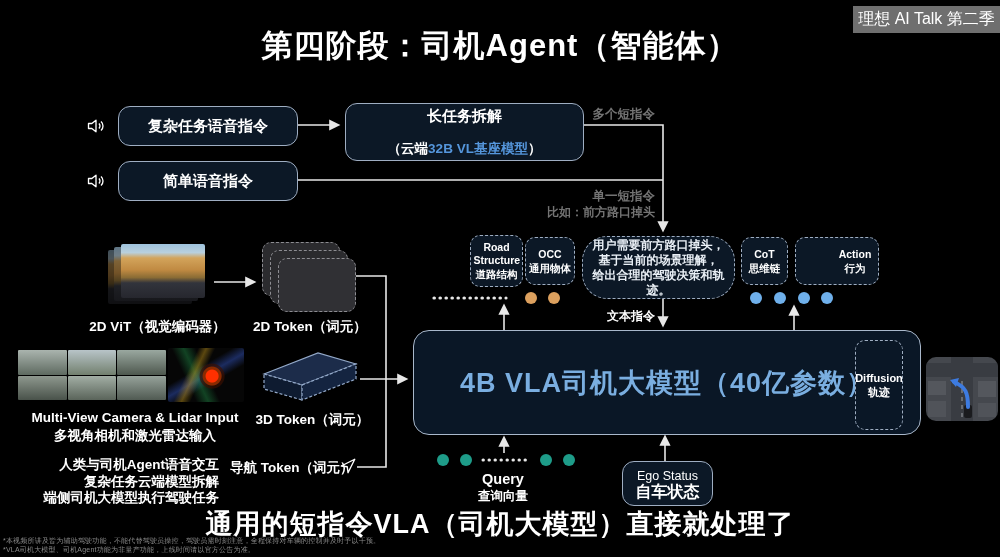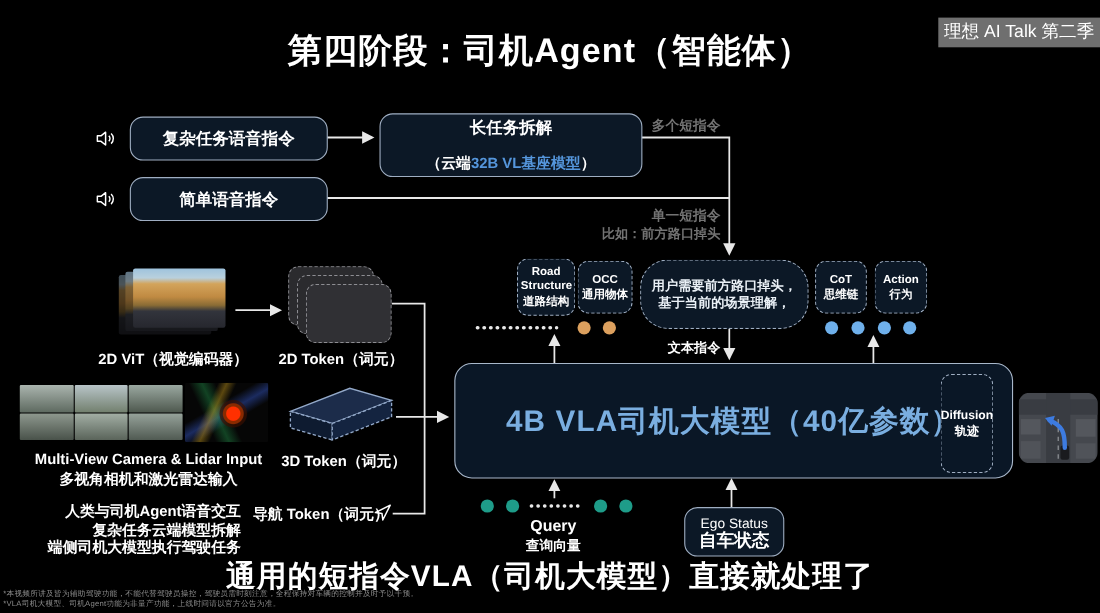--- a/index.html
+++ b/index.html
@@ -1,21 +1,21 @@
 <!DOCTYPE html>
 <html style="--accent-blue: #5596DC; --model-text-blue: #7AAEE0; --dot-orange: #DCA05E; --dot-blue: #6FB0EB; --dot-teal: #1E9C89; --box-fill: #0C1826; --box-border: #9FAEC2; --trajectory-blue: #3D7BE0;"><head>
 <meta charset="utf-8">
 <style>
   html,body{margin:0;padding:0;background:#000;}
   .stage{position:relative;width:1000px;height:557px;background:#000;overflow:hidden;
          font-family:"Liberation Sans","DejaVu Sans",sans-serif;color:#fff;}
   .abs{position:absolute;}
   .wires{position:absolute;left:0;top:0;width:1000px;height:557px;pointer-events:none;}
 
-  .badge{position:absolute;left:853px;top:16px;width:147px;height:27px;background:#6F6F6F;
+  .badge{position:absolute;left:853px;top:6px;width:147px;height:27px;background:#6F6F6F;
          color:#fff;font-size:16px;font-weight:500;display:flex;align-items:center;justify-content:center;}
   .title{position:absolute;left:0;top:25px;width:100%;text-align:center;font-size:31px;
          font-weight:700;letter-spacing:1px;}
 
   .pillbox{position:absolute;background:var(--box-fill);border:1.5px solid var(--box-border);
            border-radius:12px;display:flex;flex-direction:column;align-items:center;justify-content:center;}
   .pillbox .l1{font-size:15px;font-weight:700;}
   .pillbox .l2{font-size:13.5px;font-weight:700;margin-top:14px;}
   .hl{color:var(--accent-blue);}
 
@@ -217,26 +217,27 @@
     <div class="en" style="width:46px;">Road Structure</div>
     <div class="zh">道路结构</div>
   </div>
   <div class="head" style="left:525px;top:237px;width:48px;height:46px;">
     <div class="en">OCC</div>
     <div class="zh">通用物体</div>
   </div>
   <div class="userbox" style="left:582px;top:236px;width:151px;height:61px;">
     <div>用户需要前方路口掉头，</div>
     <div>基于当前的场景理解，</div>
+    <div>给出合理的驾驶决策和轨迹。</div>
   </div>
   <div class="head" style="left:741px;top:237px;width:45px;height:46px;">
     <div class="en">CoT</div>
     <div class="zh">思维链</div>
   </div>
-  <div class="head" style="left:795px;top:237px;width:46px;height:46px;">
+  <div class="head" style="left:795px;top:237px;width:46px;height:46px;padding-left:36px;">
     <div class="en">Action</div>
     <div class="zh">行为</div>
   </div>
 
   <div class="textinstr">文本指令</div>
 
   <div class="bigbox">
     <div class="label">4B VLA司机大模型（40亿参数）</div>
   </div>
   <div class="diffusion">

